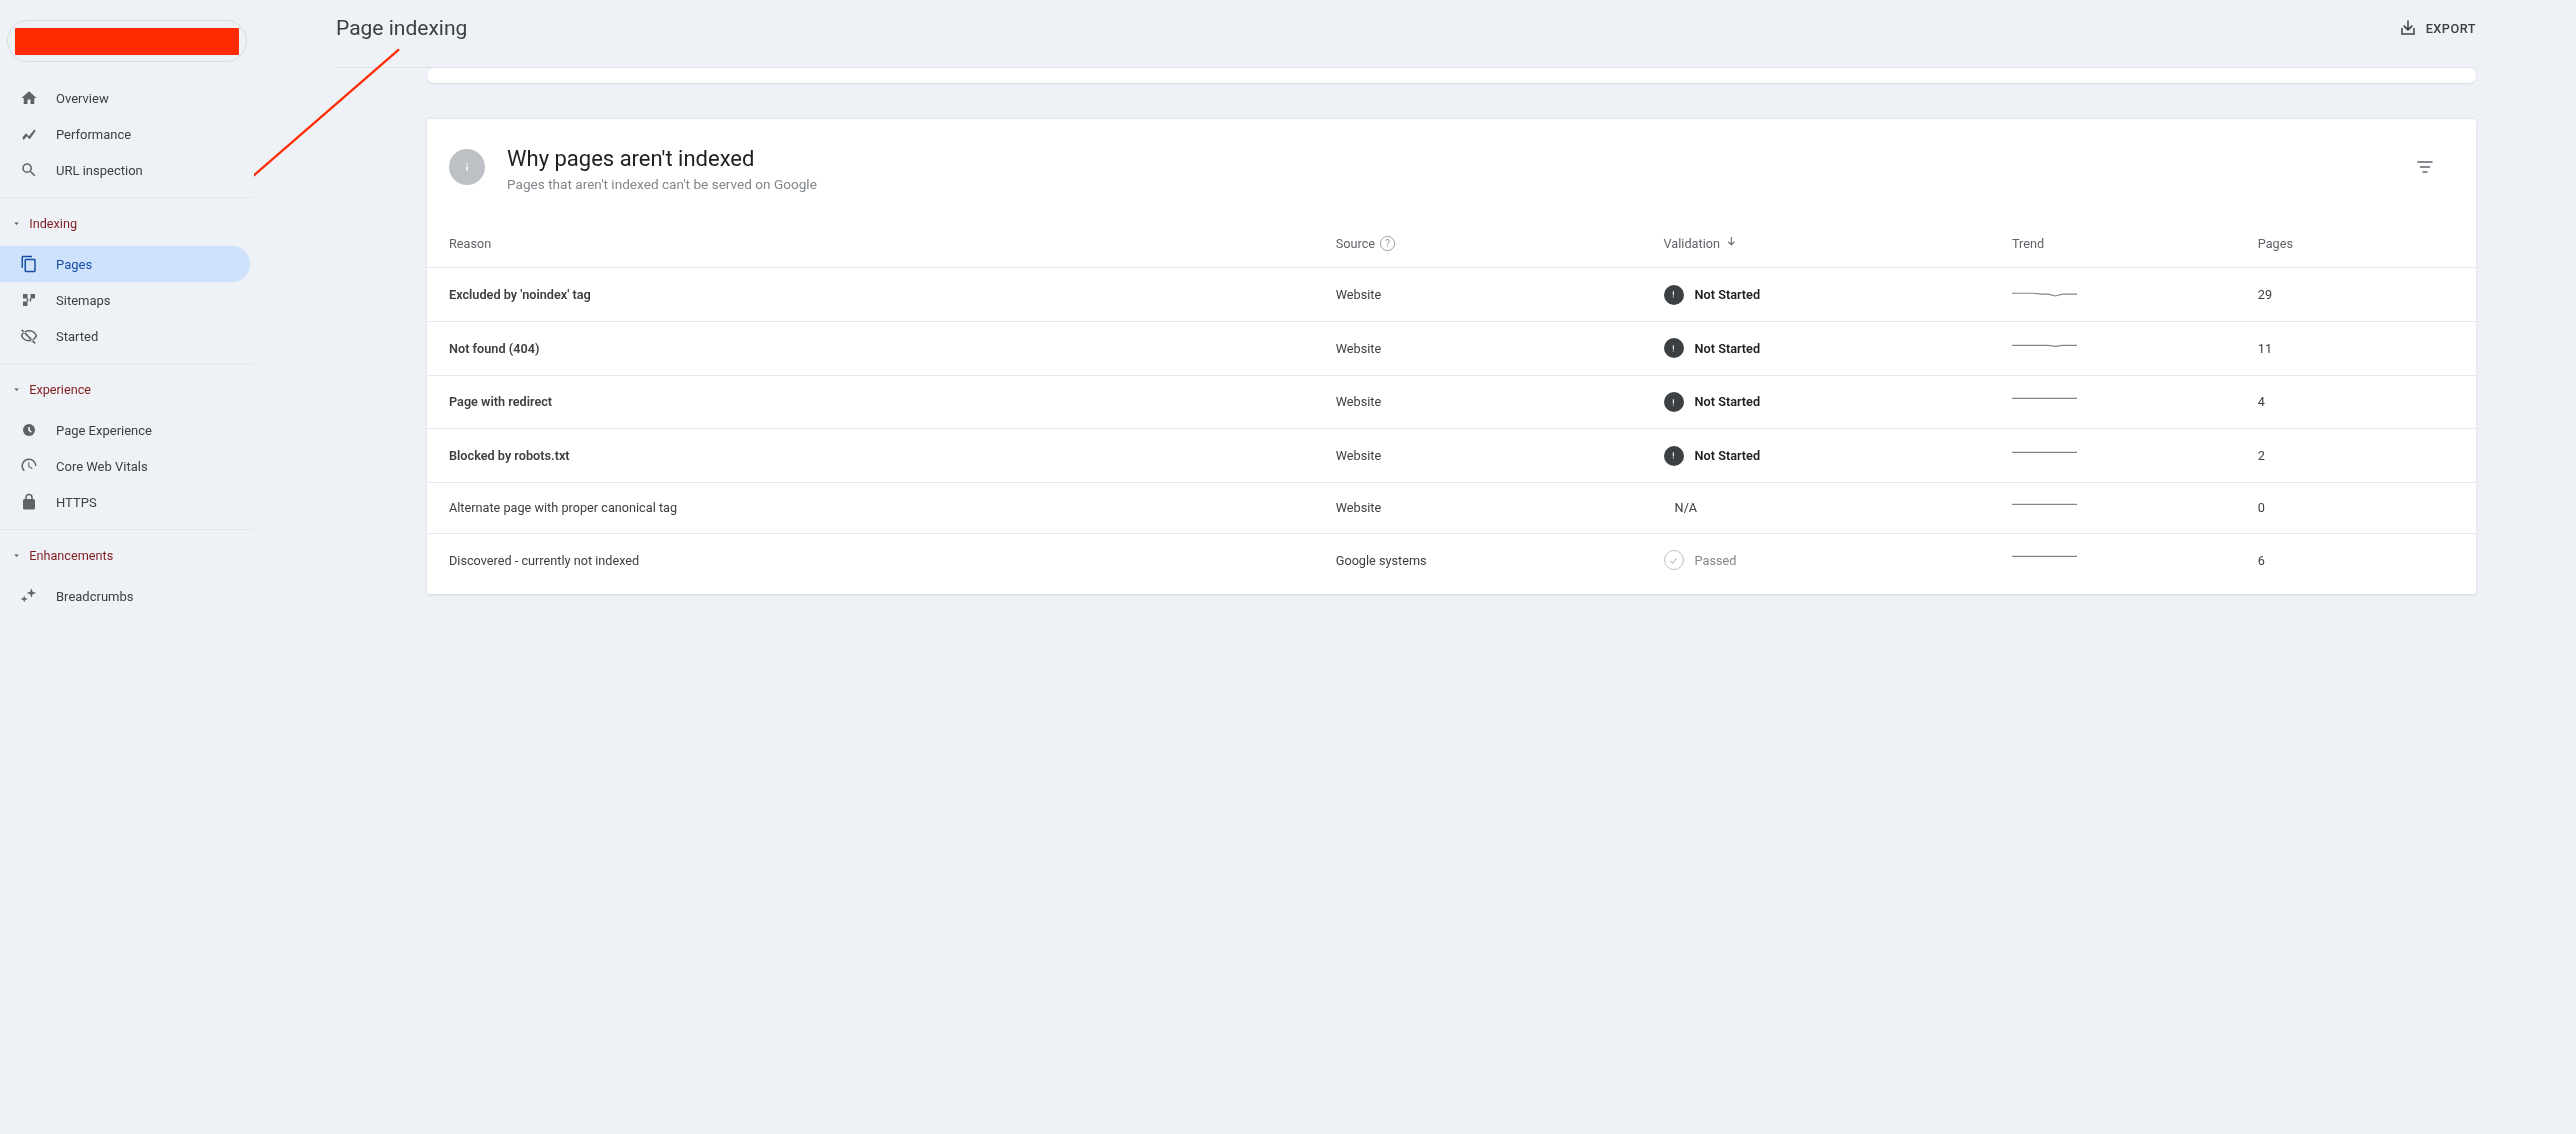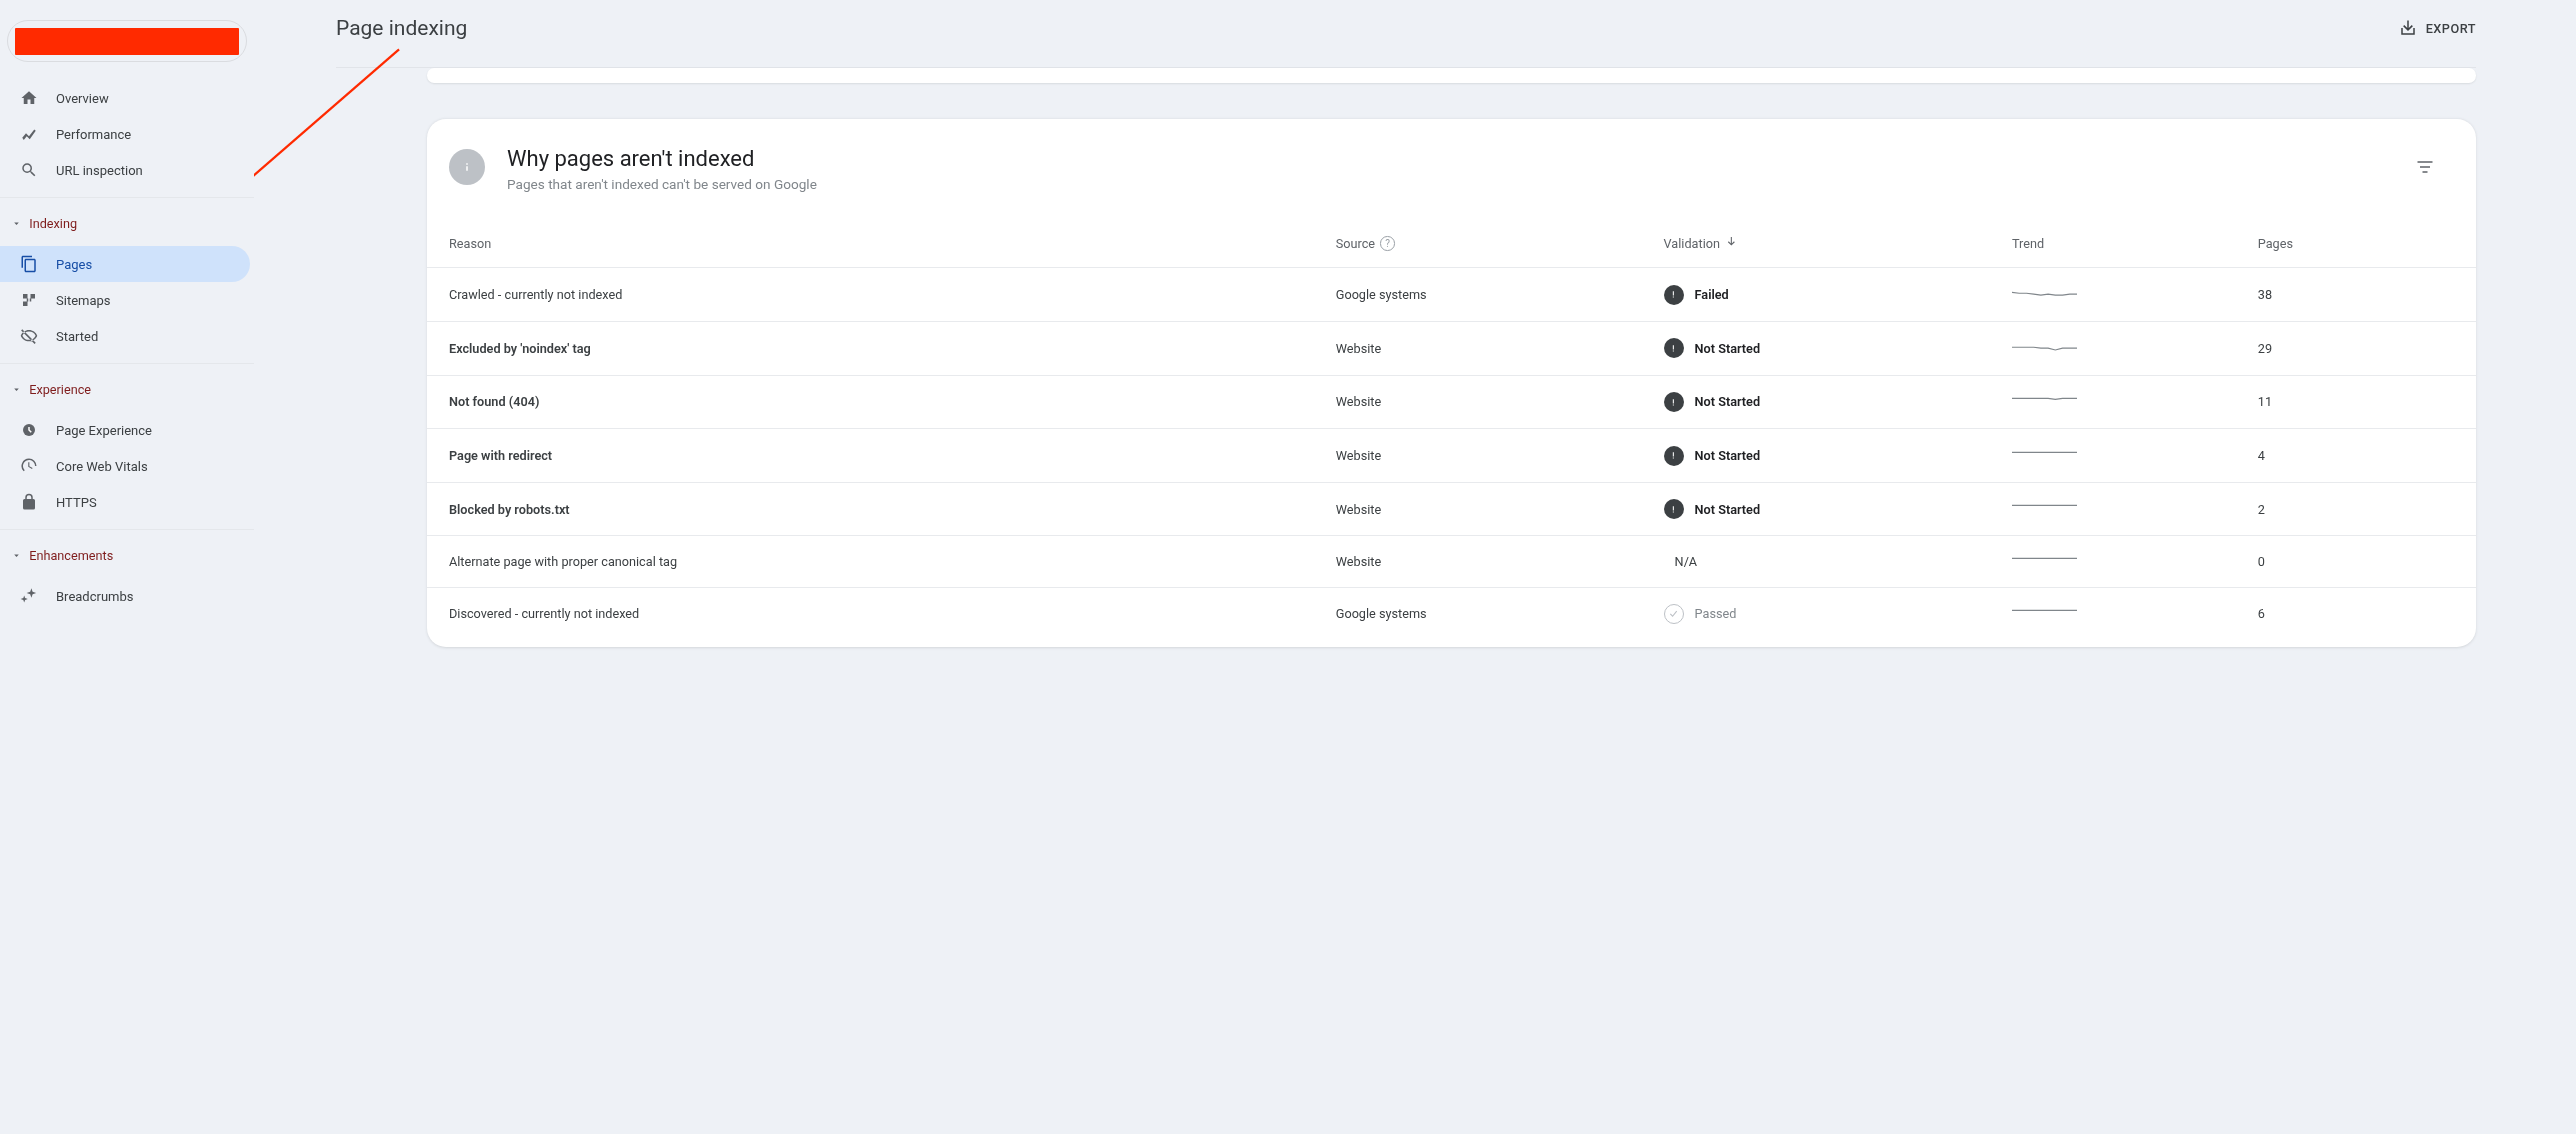--- a/index.html
+++ b/index.html
@@ -115,21 +115,21 @@
     .card-stub {
       margin: 0 0 36px 91px;
       background: #fff;
       border-radius: 7.2px;
       height: 14.5px;
       box-shadow: 0 0.9px 1.8px rgba(60,64,67,0.12);
     }
     .card {
       margin-left: 91px;
       background: #fff;
-      border-radius: 19px;
+      border-radius: 2px;
       box-shadow: 0 0.9px 2.7px rgba(60,64,67,0.15);
       padding-bottom: 7.2px;
     }
     .card-head {
       display: flex;
       gap: 22px;
       padding: 27px 36px 27px 22px;
       align-items: flex-start;
     }
     .info-circle {
@@ -375,38 +375,20 @@
                       <path d="M11 4h2v12l4-4 1.5 1.5L12 20l-6.5-6.5L7 12l4 4z"></path>
                     </svg></span>
               </span>
             </th>
             <th class="col-trend">Trend</th>
             <th class="col-pages pages-cell">Pages</th>
           </tr>
         </thead>
         <tbody id="rows">
             <tr>
-              <td class="">Crawled - currently not indexed</td>
-              <td>Google systems</td>
-              <td>
-                <div class="val-cell">
-                  <span class="val-icon dark">
-                    <svg viewBox="0 0 24 24">
-                      <path d="M11 6h2v8h-2zm0 10h2v2h-2z"></path>
-                    </svg>
-                  </span>
-                  <span class="val-label">Failed</span>
-                </div>
-              </td>
-              <td><svg class="spark" viewBox="0 0 72 16">
-                  <polyline points="0,7 8,8 16,8 24,9 32,10 40,9 48,10 56,10 64,9 72,9"></polyline>
-                </svg></td>
-              <td class="pages-cell">38</td>
-            </tr>
-            <tr>
               <td class="bold">Excluded by 'noindex' tag</td>
               <td>Website</td>
               <td>
                 <div class="val-cell">
                   <span class="val-icon dark">
                     <svg viewBox="0 0 24 24">
                       <path d="M11 6h2v8h-2zm0 10h2v2h-2z"></path>
                     </svg>
                   </span>
                   <span class="val-label">Not Started</span>

